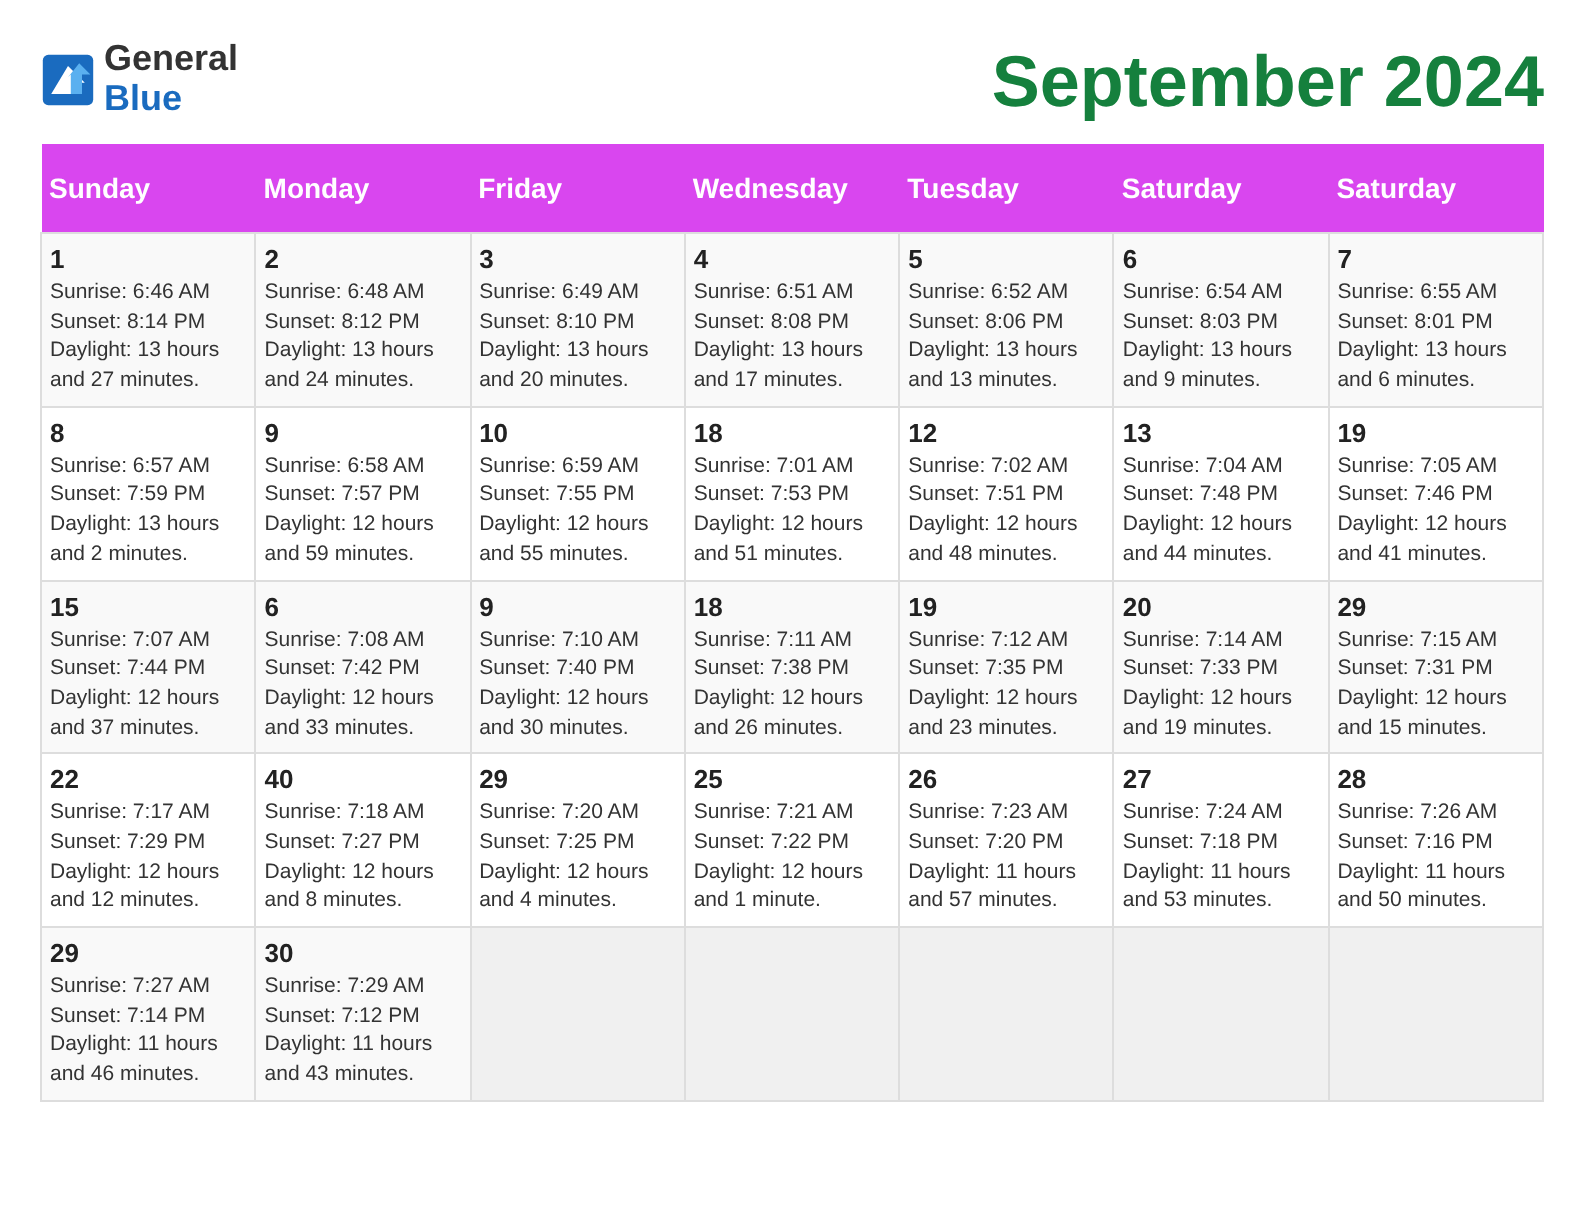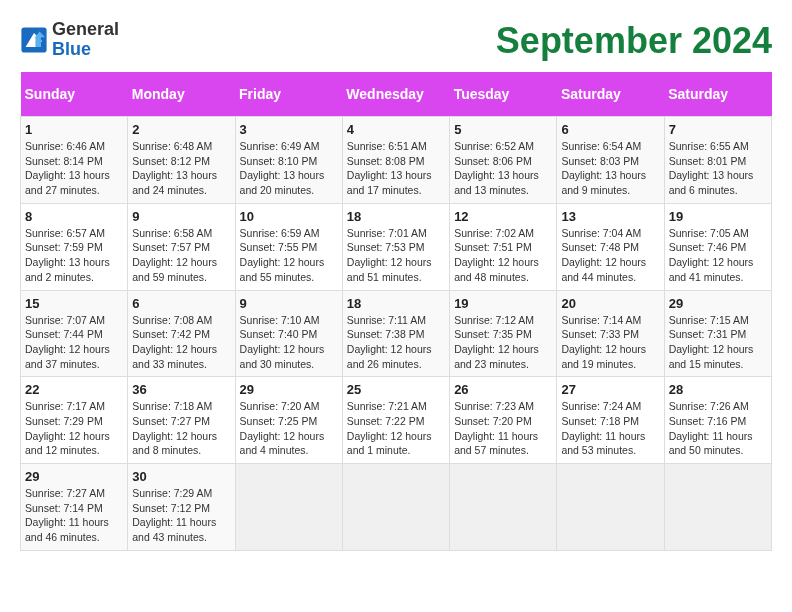--- a/index.html
+++ b/index.html
@@ -141,21 +141,21 @@
         <td><span class="day-num">15</span><span class="day-info">Sunrise: 7:07 AM<br>Sunset: 7:44 PM<br>Daylight: 12 hours and 37 minutes.</span></td>
         <td><span class="day-num">6</span><span class="day-info">Sunrise: 7:08 AM<br>Sunset: 7:42 PM<br>Daylight: 12 hours and 33 minutes.</span></td>
         <td><span class="day-num">9</span><span class="day-info">Sunrise: 7:10 AM<br>Sunset: 7:40 PM<br>Daylight: 12 hours and 30 minutes.</span></td>
         <td><span class="day-num">18</span><span class="day-info">Sunrise: 7:11 AM<br>Sunset: 7:38 PM<br>Daylight: 12 hours and 26 minutes.</span></td>
         <td><span class="day-num">19</span><span class="day-info">Sunrise: 7:12 AM<br>Sunset: 7:35 PM<br>Daylight: 12 hours and 23 minutes.</span></td>
         <td><span class="day-num">20</span><span class="day-info">Sunrise: 7:14 AM<br>Sunset: 7:33 PM<br>Daylight: 12 hours and 19 minutes.</span></td>
         <td><span class="day-num">29</span><span class="day-info">Sunrise: 7:15 AM<br>Sunset: 7:31 PM<br>Daylight: 12 hours and 15 minutes.</span></td>
       </tr>
       <tr>
         <td><span class="day-num">22</span><span class="day-info">Sunrise: 7:17 AM<br>Sunset: 7:29 PM<br>Daylight: 12 hours and 12 minutes.</span></td>
-        <td><span class="day-num">36</span><span class="day-info">Sunrise: 7:18 AM<br>Sunset: 7:27 PM<br>Daylight: 12 hours and 8 minutes.</span></td>
+        <td><span class="day-num">40</span><span class="day-info">Sunrise: 7:18 AM<br>Sunset: 7:27 PM<br>Daylight: 12 hours and 8 minutes.</span></td>
         <td><span class="day-num">29</span><span class="day-info">Sunrise: 7:20 AM<br>Sunset: 7:25 PM<br>Daylight: 12 hours and 4 minutes.</span></td>
         <td><span class="day-num">25</span><span class="day-info">Sunrise: 7:21 AM<br>Sunset: 7:22 PM<br>Daylight: 12 hours and 1 minute.</span></td>
         <td><span class="day-num">26</span><span class="day-info">Sunrise: 7:23 AM<br>Sunset: 7:20 PM<br>Daylight: 11 hours and 57 minutes.</span></td>
         <td><span class="day-num">27</span><span class="day-info">Sunrise: 7:24 AM<br>Sunset: 7:18 PM<br>Daylight: 11 hours and 53 minutes.</span></td>
         <td><span class="day-num">28</span><span class="day-info">Sunrise: 7:26 AM<br>Sunset: 7:16 PM<br>Daylight: 11 hours and 50 minutes.</span></td>
       </tr>
       <tr>
         <td><span class="day-num">29</span><span class="day-info">Sunrise: 7:27 AM<br>Sunset: 7:14 PM<br>Daylight: 11 hours and 46 minutes.</span></td>
         <td><span class="day-num">30</span><span class="day-info">Sunrise: 7:29 AM<br>Sunset: 7:12 PM<br>Daylight: 11 hours and 43 minutes.</span></td>
         <td class="empty-cell"></td>

